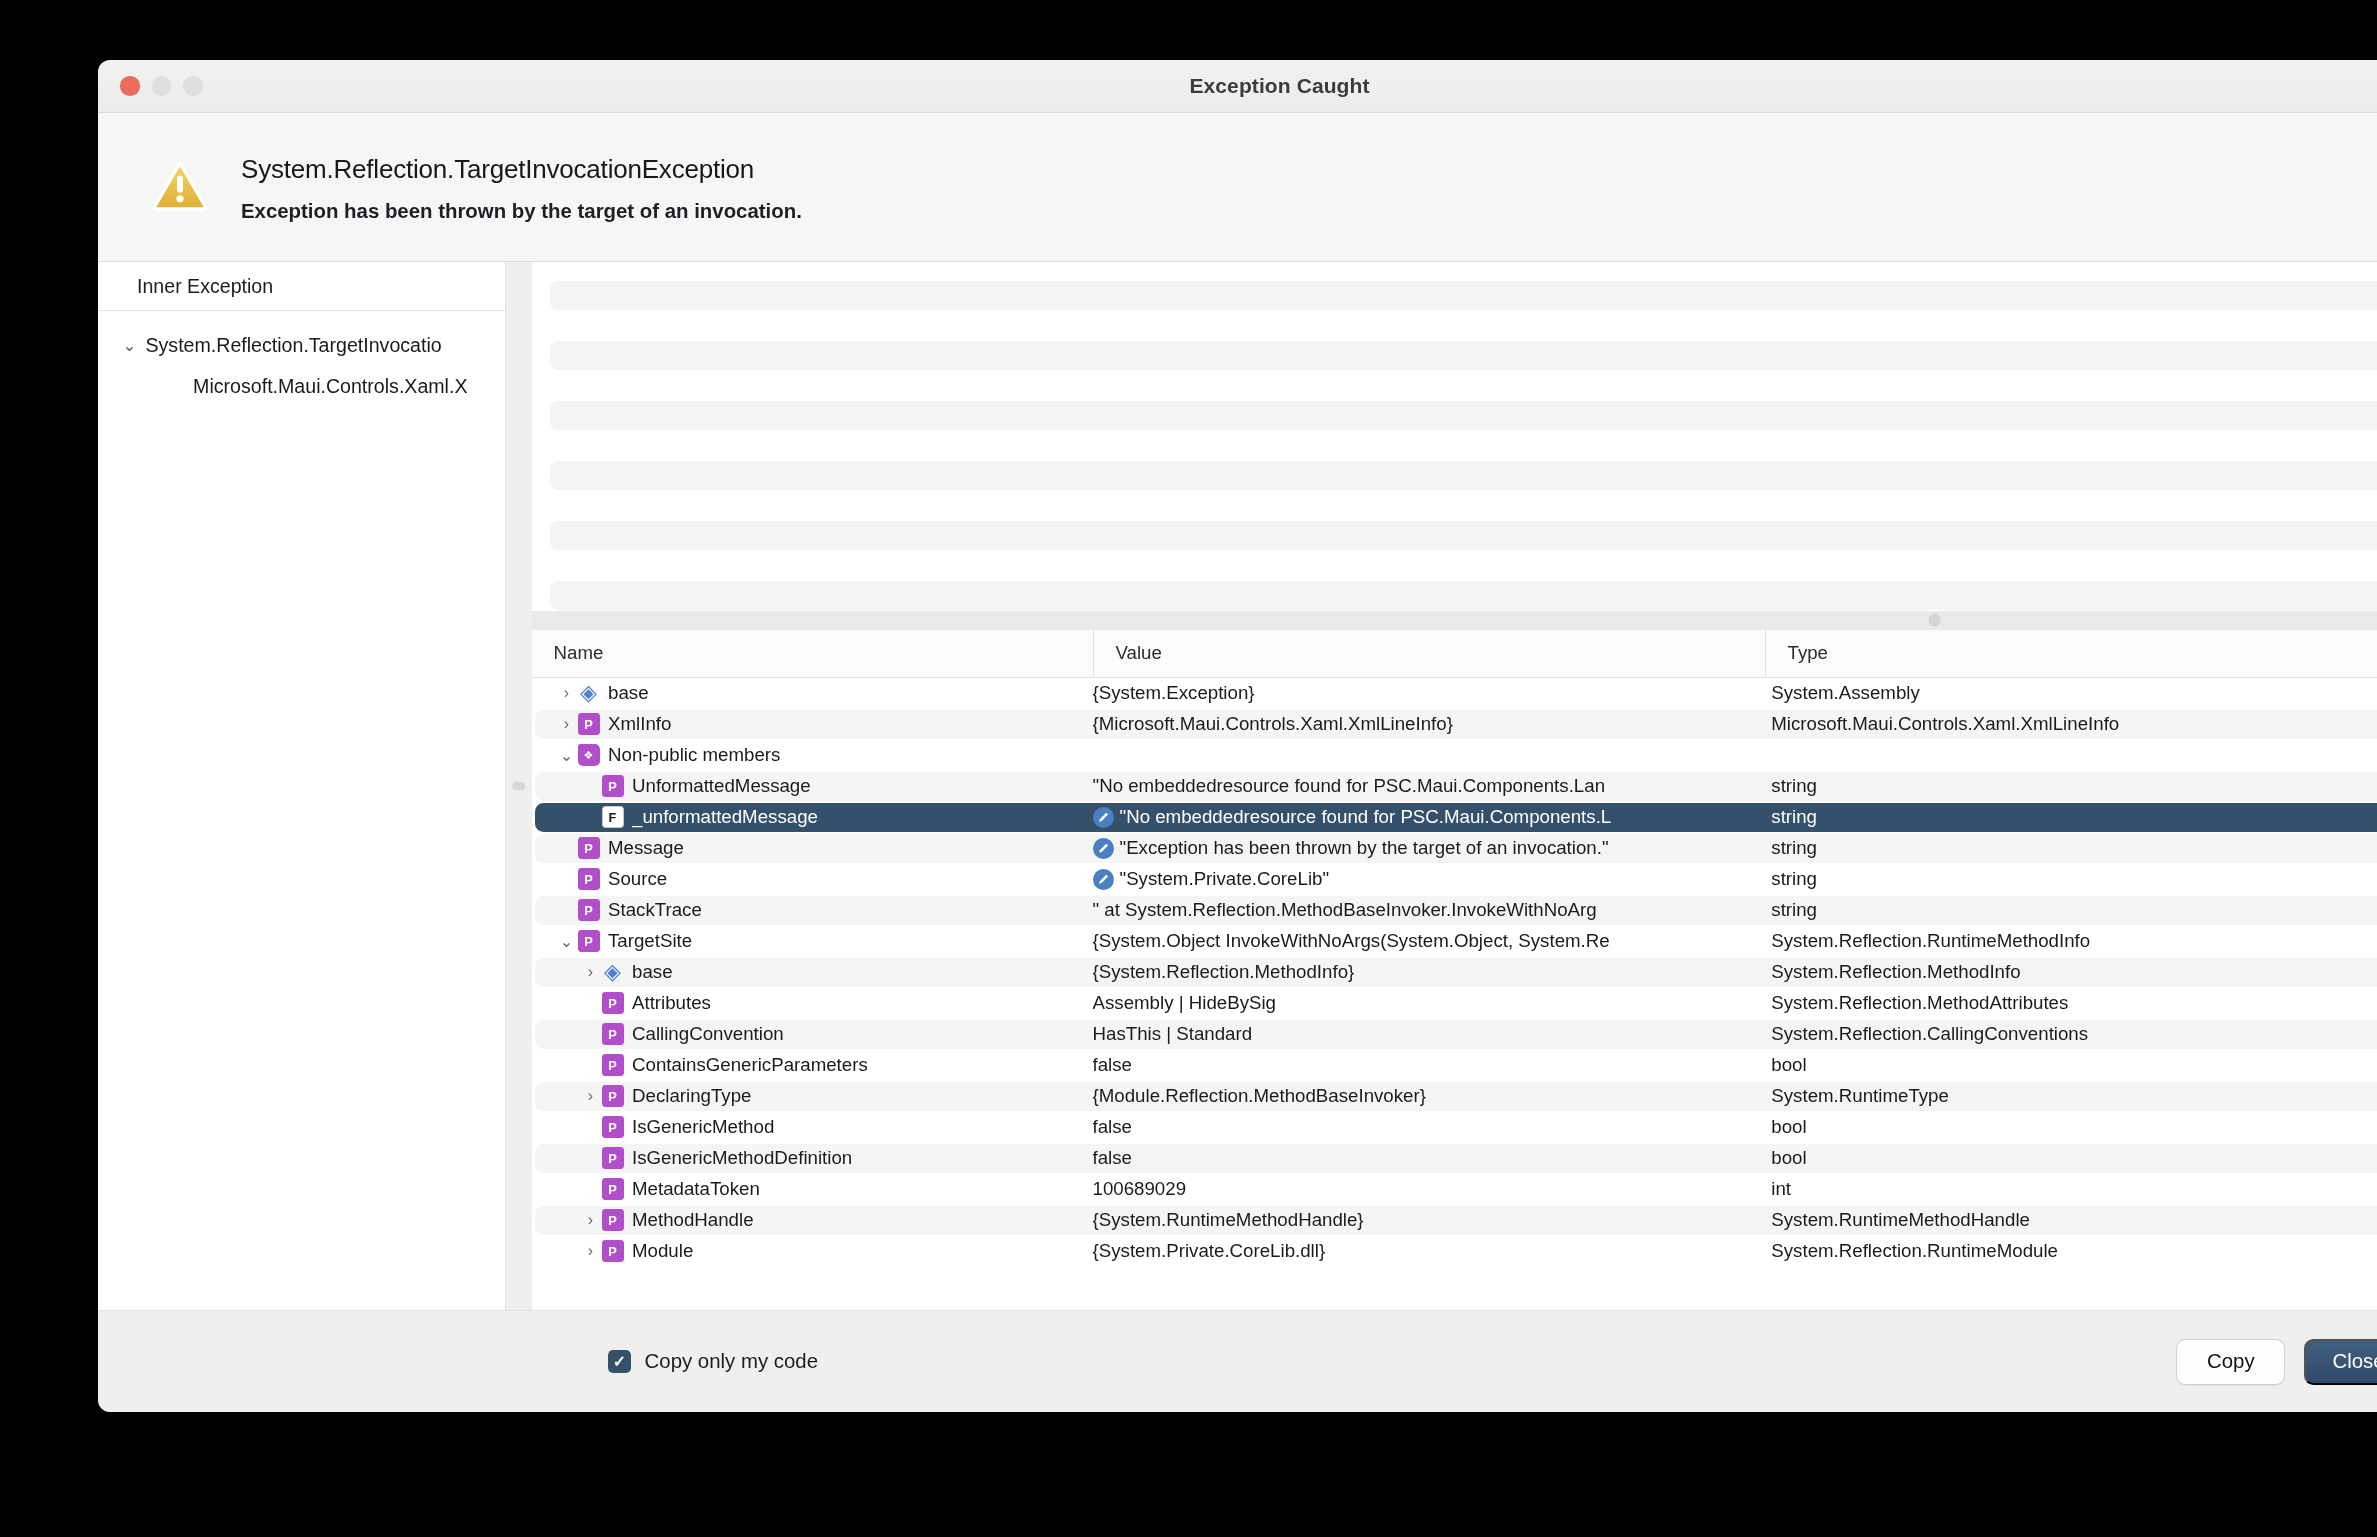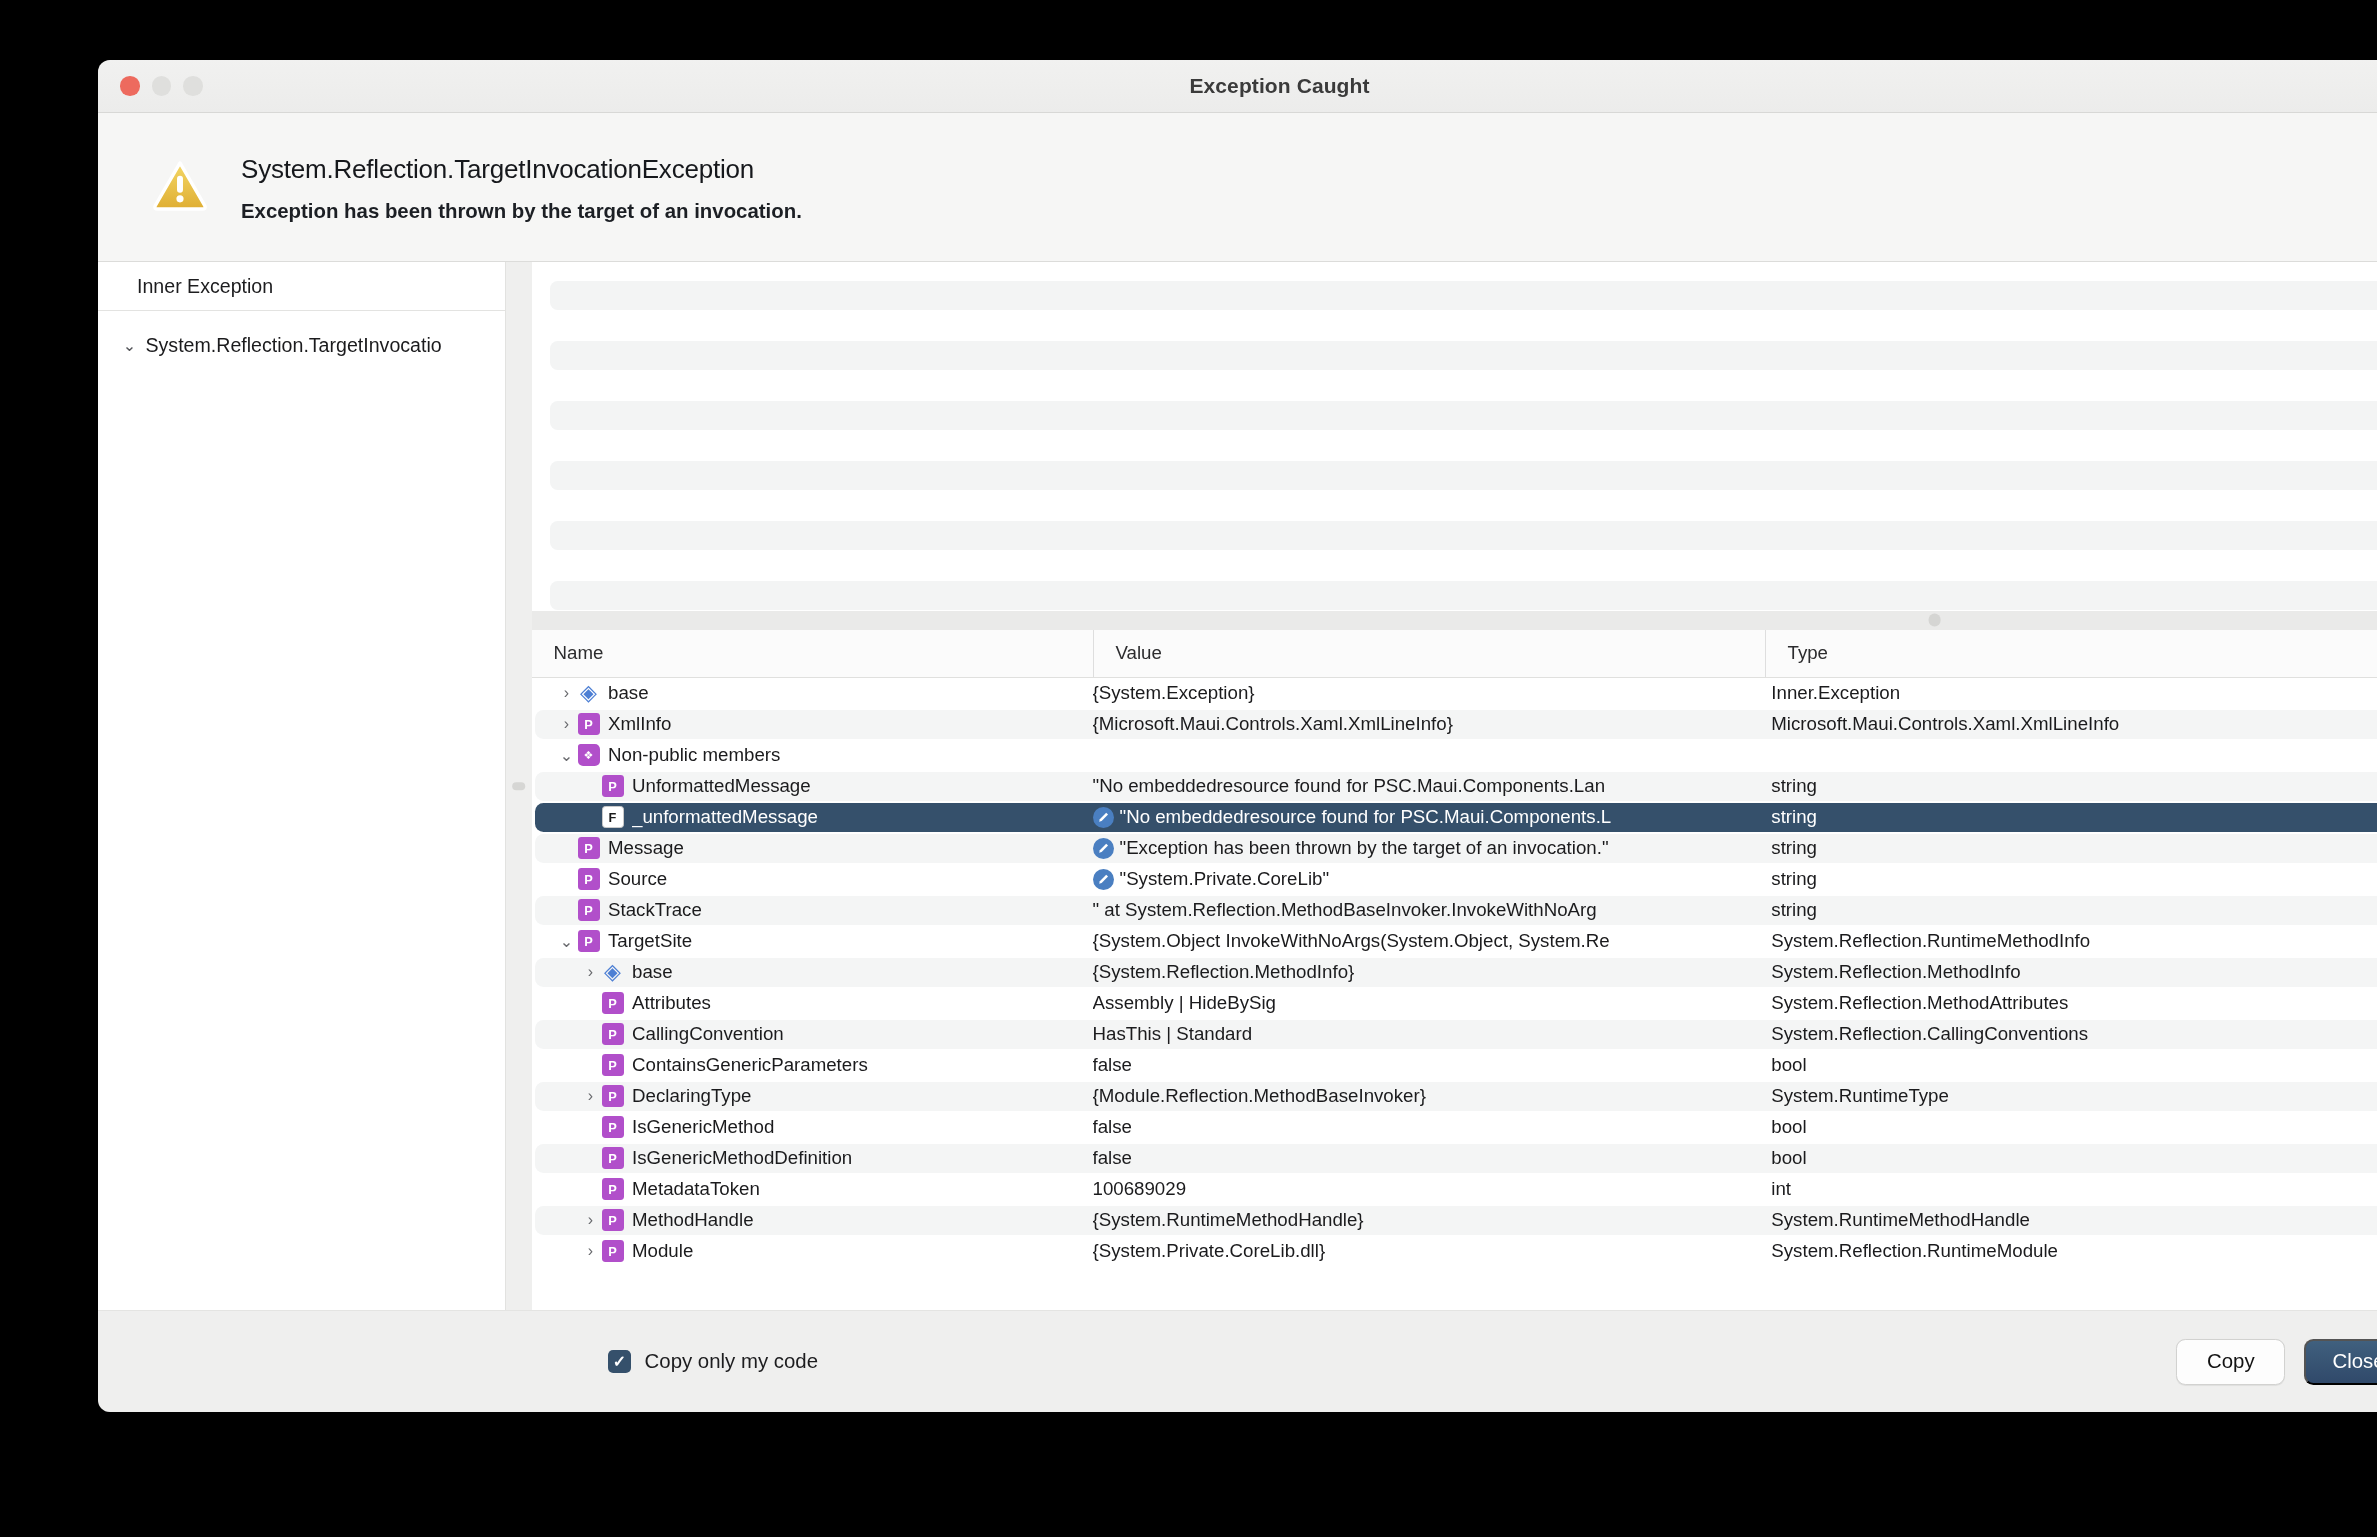--- a/index.html
+++ b/index.html
@@ -267,20 +267,24 @@
 
   <div class="body">
 
     <div class="sidebar">
       <div class="sidebar-header">Inner Exception</div>
       <div class="tree" id="sidebar-tree">
           <div class="tree-row">
             <span class="chev">⌄</span>
             <span>System.Reflection.TargetInvocatio</span>
           </div>
+          <div class="tree-row child">
+            <span class="chev"></span>
+            <span>Microsoft.Maui.Controls.Xaml.X</span>
+          </div>
         </div>
     </div>
 
     <div class="vsplit">
       <span class="grip"></span>
     </div>
 
     <div class="right">
 
       <div class="skeleton-pane" id="skeleton-pane">
@@ -308,21 +312,21 @@
               <div class="rowwrap">
                 <div class="cell-bg"></div>
                 <div class="c-name indent-1">
                   <span class="tw">›</span>
                   <span class="ico ico-c">◈</span>
                   <span class="name-text">base</span>
                 </div>
                 <div class="c-value">
                   <span class="val-text">{System.Exception}</span>
                 </div>
-                <div class="c-type"><span class="type-text">Inner.Exception</span></div>
+                <div class="c-type"><span class="type-text">System.Assembly</span></div>
               </div>
             </div>
             <div class="row alt">
               <div class="rowwrap">
                 <div class="cell-bg"></div>
                 <div class="c-name indent-1">
                   <span class="tw">›</span>
                   <span class="ico ico-p">P</span>
                   <span class="name-text">XmlInfo</span>
                 </div>

